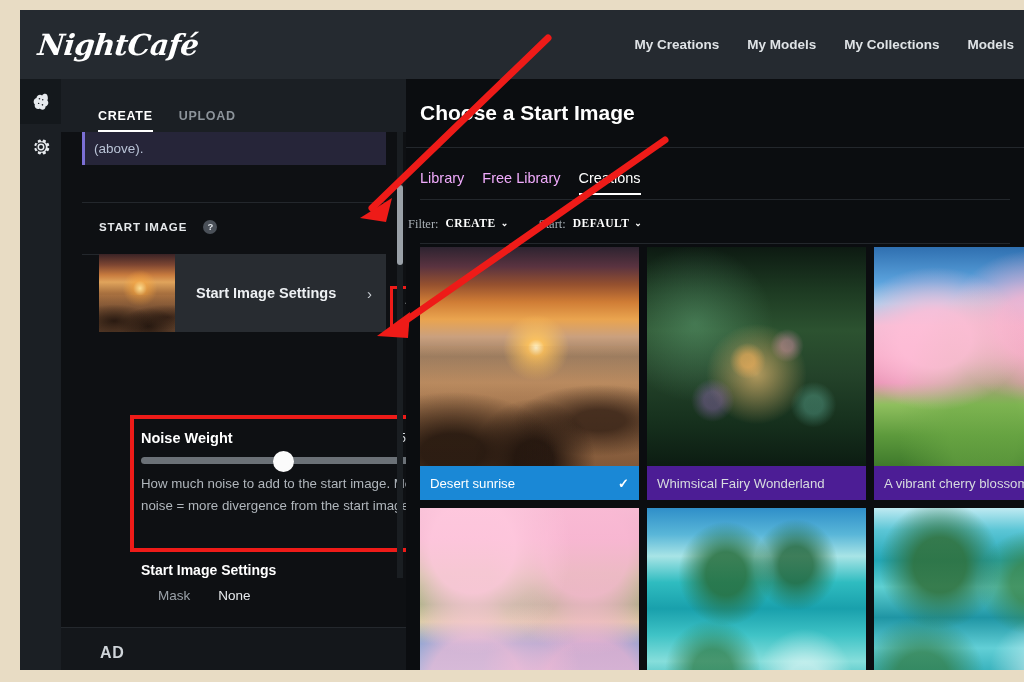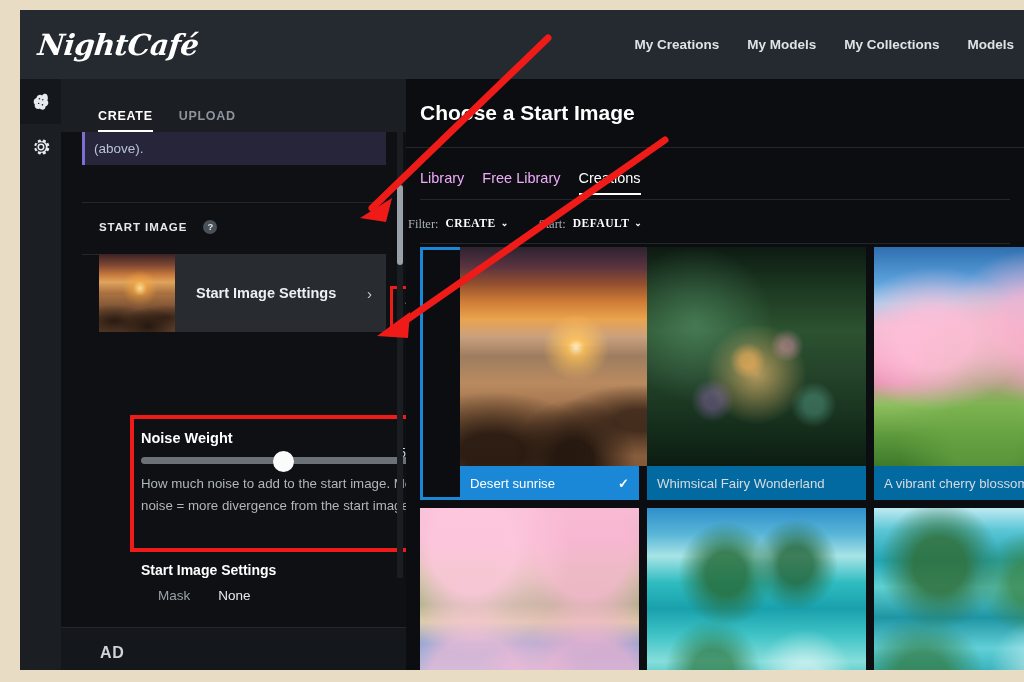--- a/index.html
+++ b/index.html
@@ -173,21 +173,21 @@
   #sichev { margin-left: auto; margin-right: 14px; color: #c9ced3; font-size: 15px; }
 
   
   #noisebox {
     position: absolute; left: 69px; top: 336px;
     width: 305px; height: 137px;
     border: 4px solid #ee1b18;
   }
   #noise-row {
     position: absolute; left: 80px; top: 351px;
-    width: 283px; display: flex; align-items: flex-start; flex-direction: column;
+    width: 283px; display: flex; align-items: center;
   }
   #noise-title { color: #ffffff; font-size: 14.5px; font-weight: 700; }
   #noise-val { margin-left: auto; color: #d9dde1; font-size: 12.5px; }
   #slider {
     position: absolute; left: 80px; top: 374px;
     width: 283px; height: 14px;
     cursor: pointer;
   }
   #slider-track {
     position: absolute; left: 0; top: 4px;
@@ -292,24 +292,24 @@
     position: absolute; left: 14px; top: 168px;
     width: 612px;
     display: grid;
     grid-template-columns: 219px 219px 219px;
     gap: 8px;
   }
   .card { width: 219px; cursor: pointer; }
   .thumb { width: 219px; height: 219px; display: block; position: relative; overflow: hidden; }
   .cap {
     height: 34px; display: flex; align-items: center;
-    padding: 0 10px; background: #0369a1;
+    padding: 0 10px; background: #4c1d95;
   }
   .cap span { color: #d7dbdf; font-size: 13.2px; white-space: nowrap; overflow: hidden; }
-  .card.selected { outline: 3px solid #1a88d6; outline-offset: -3px; padding-left: 40px; }
+  .card.selected { outline: 3px solid #1a88d6; outline-offset: -3px; }
   .card.selected .cap { background: #1a88d6; }
   .card.selected .cap span { color: #ffffff; }
   .check { margin-left: auto; color: #ffffff; font-size: 15px; font-weight: 700; }
 
   
   .art-desert {
     background:
       radial-gradient(circle at 53% 46%, rgba(255,245,205,1) 0%, rgba(255,196,92,.9) 5%, rgba(255,160,50,0) 20%),
       linear-gradient(#2d2330 0%, #5a3340 9%, #94502f 17%, #cf7c35 25%, #eaa44f 33%, #caa07e 41%, #9a7d63 50%, #c39468 62%, #a97a52 78%, #8a6040 100%);
   }

